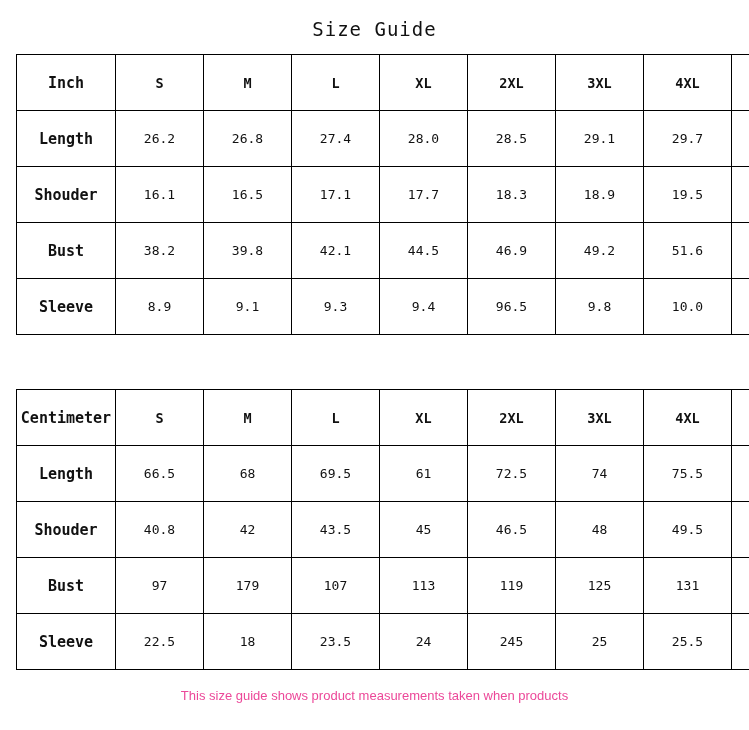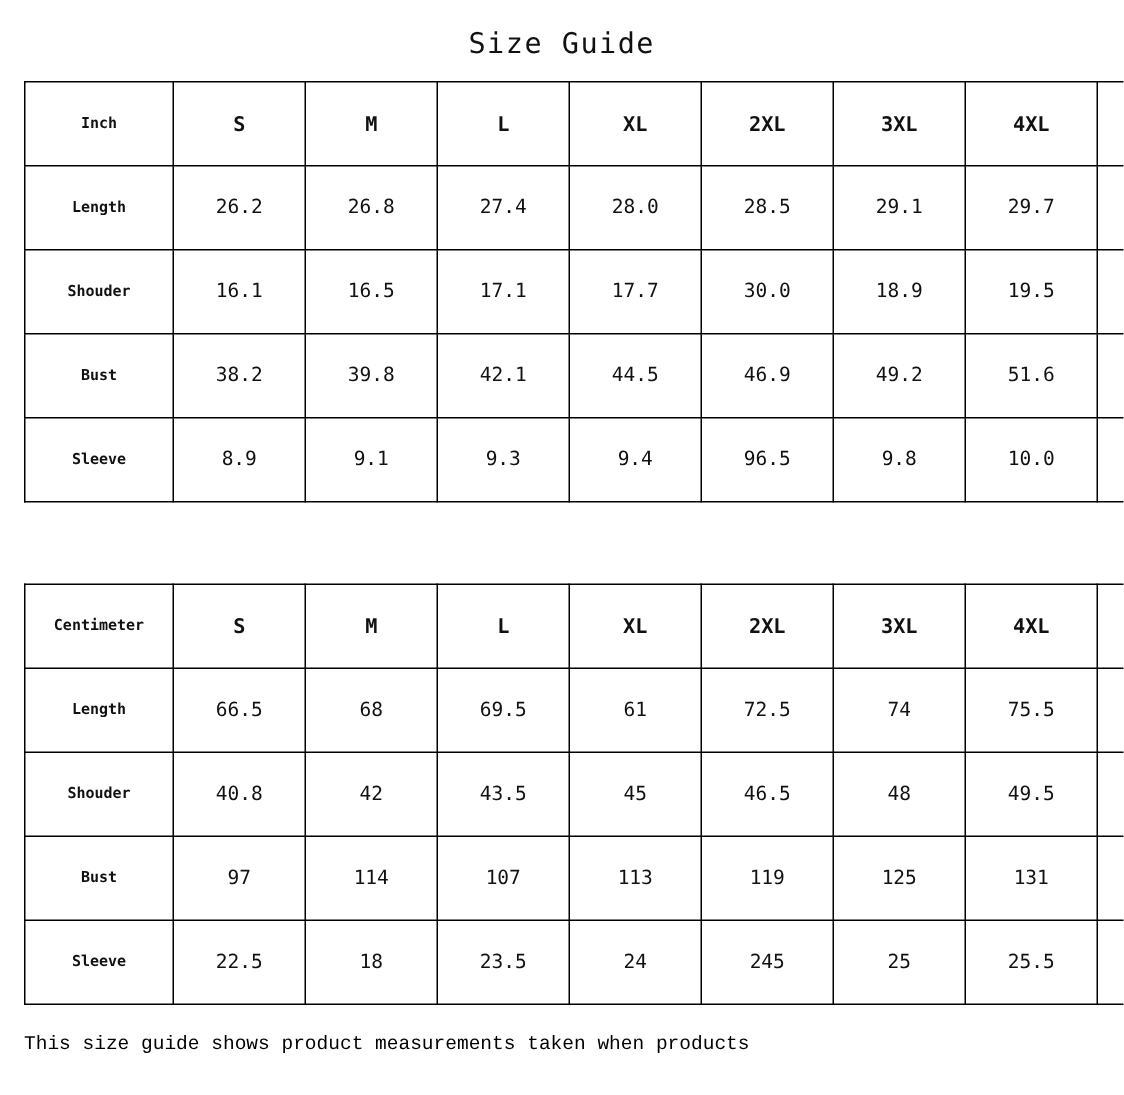--- a/index.html
+++ b/index.html
@@ -50,40 +50,41 @@
     font-family: "DejaVu Sans Mono", monospace;
     font-size: 13px;
     color: #111111;
     height: 56px;
     padding: 0 2px;
     font-weight: normal;
   }
   table.size-table th.hdr-unit,
   table.size-table td.row-label {
     font-weight: bold;
-    font-size: 10px;
+    font-size: 15px;
   }
   table.size-table th.hdr-size {
     font-weight: bold;
     font-size: 13.5px;
   }
   .col-unit { width: 99px; }
   .col-size { width: 88px; }
   .gap {
     height: 54px;
     width: 717px;
   }
   .footnote {
     width: 717px;
     margin: 0 auto;
     padding-top: 16px;
-    font-family: Liberation Mono, monospace;
+    text-align: center;
+    font-family: Liberation Sans, sans-serif;
     font-size: 13px;
     line-height: 19px;
-    color: #000000;
+    color: #ec4899;
   }
   .footnote div { white-space: pre; }
 </style>
 </head>
 <body>
 
 <div class="page">
 
   <div class="title">Size Guide</div>
 
@@ -124,21 +125,21 @@
           <td>29.1</td>
           <td>29.7</td>
           <td>30.3</td>
         </tr>
         <tr>
           <td class="row-label">Shouder</td>
           <td>16.1</td>
           <td>16.5</td>
           <td>17.1</td>
           <td>17.7</td>
-          <td>30.0</td>
+          <td>18.3</td>
           <td>18.9</td>
           <td>19.5</td>
           <td>20.1</td>
         </tr>
         <tr>
           <td class="row-label">Bust</td>
           <td>38.2</td>
           <td>39.8</td>
           <td>42.1</td>
           <td>44.5</td>
@@ -209,21 +210,21 @@
           <td>43.5</td>
           <td>45</td>
           <td>46.5</td>
           <td>48</td>
           <td>49.5</td>
           <td>51</td>
         </tr>
         <tr>
           <td class="row-label">Bust</td>
           <td>97</td>
-          <td>114</td>
+          <td>179</td>
           <td>107</td>
           <td>113</td>
           <td>119</td>
           <td>125</td>
           <td>131</td>
           <td>137</td>
         </tr>
         <tr>
           <td class="row-label">Sleeve</td>
           <td>22.5</td>

